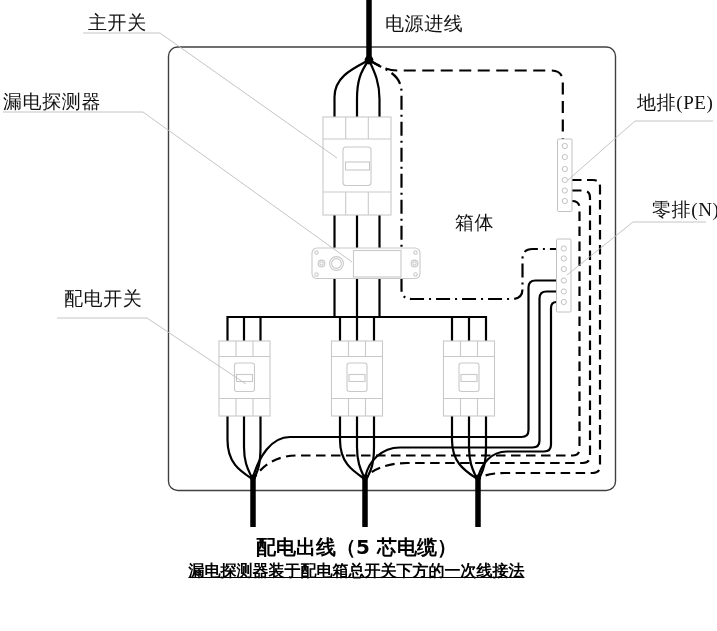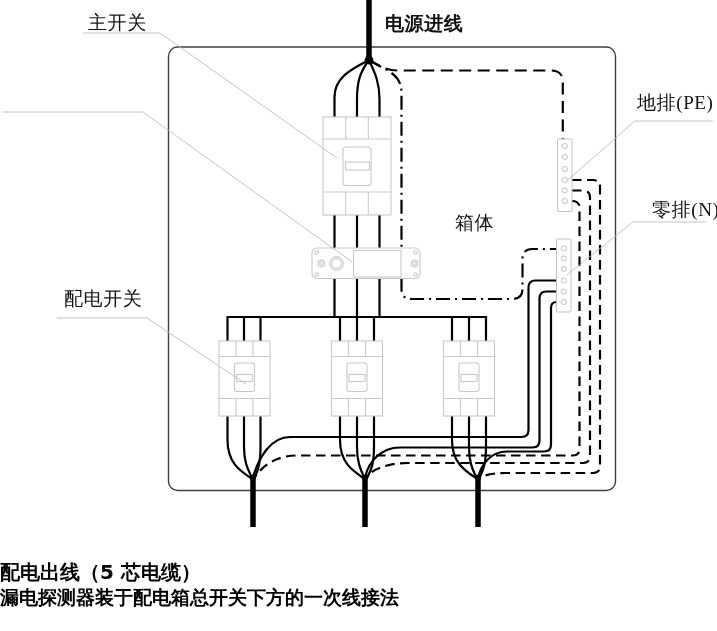--- a/index.html
+++ b/index.html
@@ -2,25 +2,25 @@
 <html><head>
 <meta charset="utf-8">
 <style>
   html,body{margin:0;padding:0;background:#ffffff;}
   body{width:717px;height:631px;position:relative;overflow:hidden;
        font-family:"Liberation Serif","DejaVu Serif",serif;}
   #stage{position:absolute;left:0;top:0;width:717px;height:466px;}
   svg{position:absolute;left:0;top:0;}
   .lbl{position:absolute;font-family:"Liberation Serif","DejaVu Serif",serif;
        font-size:19px;letter-spacing:0.6px;color:#111;white-space:nowrap;line-height:1;}
-  .cap{position:absolute;left:0;width:713px;text-align:left;color:#000;
+  .cap{position:absolute;left:0;width:713px;text-align:center;color:#000;
        font-family:"DejaVu Sans","Liberation Sans",sans-serif;font-weight:700;
-       white-space:nowrap;line-height:1.15;margin-top:25px;}
+       white-space:nowrap;line-height:1.15;}
   .cap1{top:536px;font-size:20px;}
-  .cap2{top:562px;font-size:19px;}
+  .cap2{top:562px;font-size:16px;text-decoration:underline;}
 </style>
 </head>
 <body>
 
 <div id="stage">
 
 <svg width="717" height="631" viewBox="0 0 717 631">
 
   <rect x="168.5" y="47" width="447" height="443.5" rx="9" fill="#ffffff" stroke="#404040" stroke-width="1.4"></rect>
 
@@ -169,21 +169,22 @@
 
   <g fill="#000000">
     <circle cx="369" cy="60" r="4.4"></circle>
     <circle cx="253" cy="477.5" r="2.9"></circle>
     <circle cx="365" cy="477.5" r="2.9"></circle>
     <circle cx="478" cy="477.5" r="2.9"></circle>
   </g>
 </svg>
 
 <div class="lbl" style="left:88px;top:13px;">主开关</div>
-<div class="lbl" style="left:385px;top:14px;font-weight:bold;">电源进线</div>
+<div class="lbl" style="left:385px;top:14px;">电源进线</div>
+<div class="lbl" style="left:3px;top:92px;">漏电探测器</div>
 <div class="lbl" style="left:455px;top:175px;margin-top:38px;">箱体</div>
 <div class="lbl" style="left:637px;top:93px;">地排(PE)</div>
 <div class="lbl" style="left:652px;top:200px;">零排(N)</div>
 <div class="lbl" style="left:64px;top:289px;">配电开关</div>
 
 <div class="cap cap1">配电出线（5 芯电缆）</div>
 <div class="cap cap2">漏电探测器装于配电箱总开关下方的一次线接法</div>
 
 </div>
 

